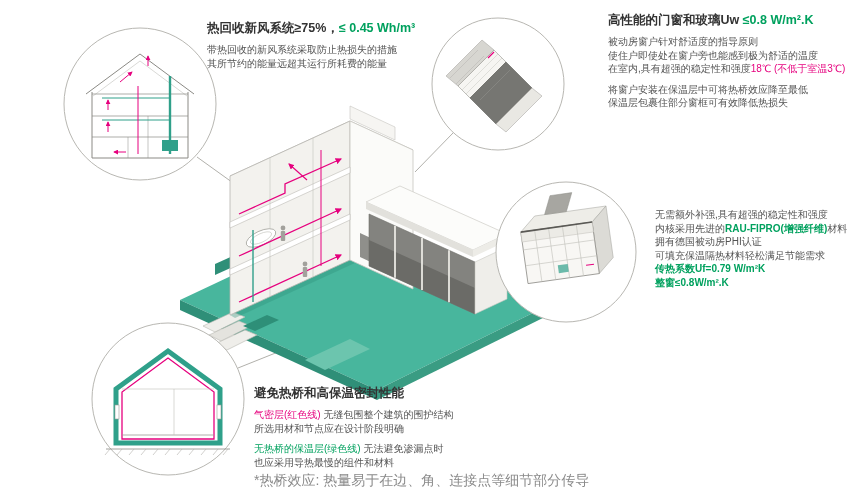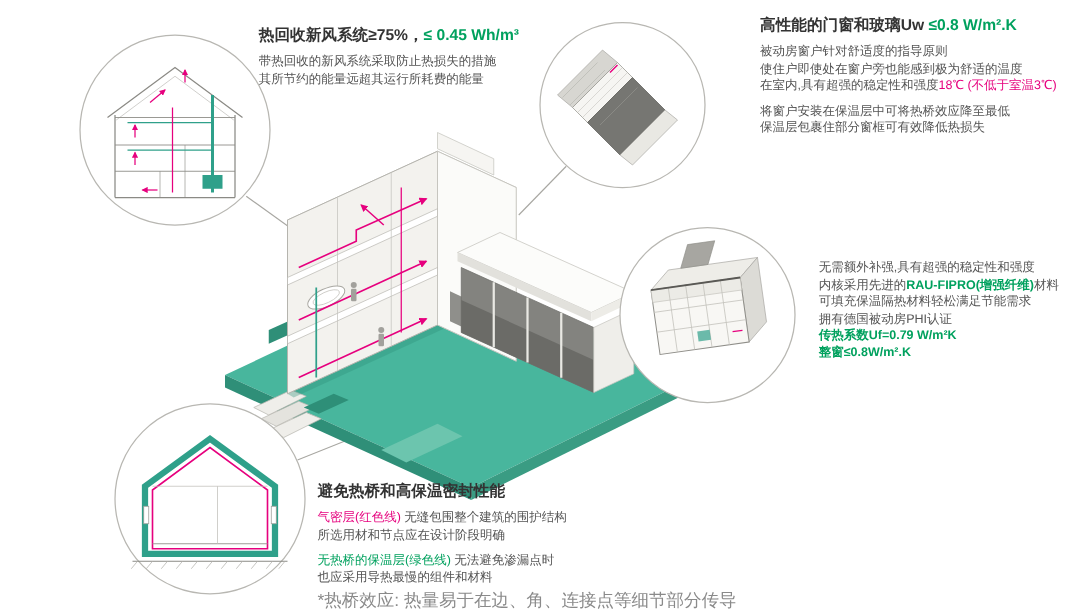--- a/index.html
+++ b/index.html
@@ -208,22 +208,22 @@
     <div class="line">保温层包裹住部分窗框可有效降低热损失</div>
   </div>
 </div>
 
 <div class="callout" style="left:655px; top:208px; width:208px;">
   <div class="body" style="margin-top:0;">
     <div class="line">无需额外补强,具有超强的稳定性和强度</div>
     <div class="line">
       <span>内核采用先进的</span><span class="greenb">RAU-FIPRO(增强纤维)</span><span>材料</span>
     </div>
+    <div class="line">拥有德国被动房PHI认证</div>
     <div class="line">可填充保温隔热材料轻松满足节能需求</div>
-    <div class="line">拥有德国被动房PHI认证</div>
     <div class="line greenb">传热系数Uf=0.79 W/m²K</div>
     <div class="line greenb">整窗≤0.8W/m².K</div>
   </div>
 </div>
 
 <div class="callout" style="left:254px; top:385px;">
   <div class="title">避免热桥和高保温密封性能</div>
   <div class="body">
     <div class="line">
       <span class="red">气密层(红色线)</span><span> 无缝包围整个建筑的围护结构</span>

